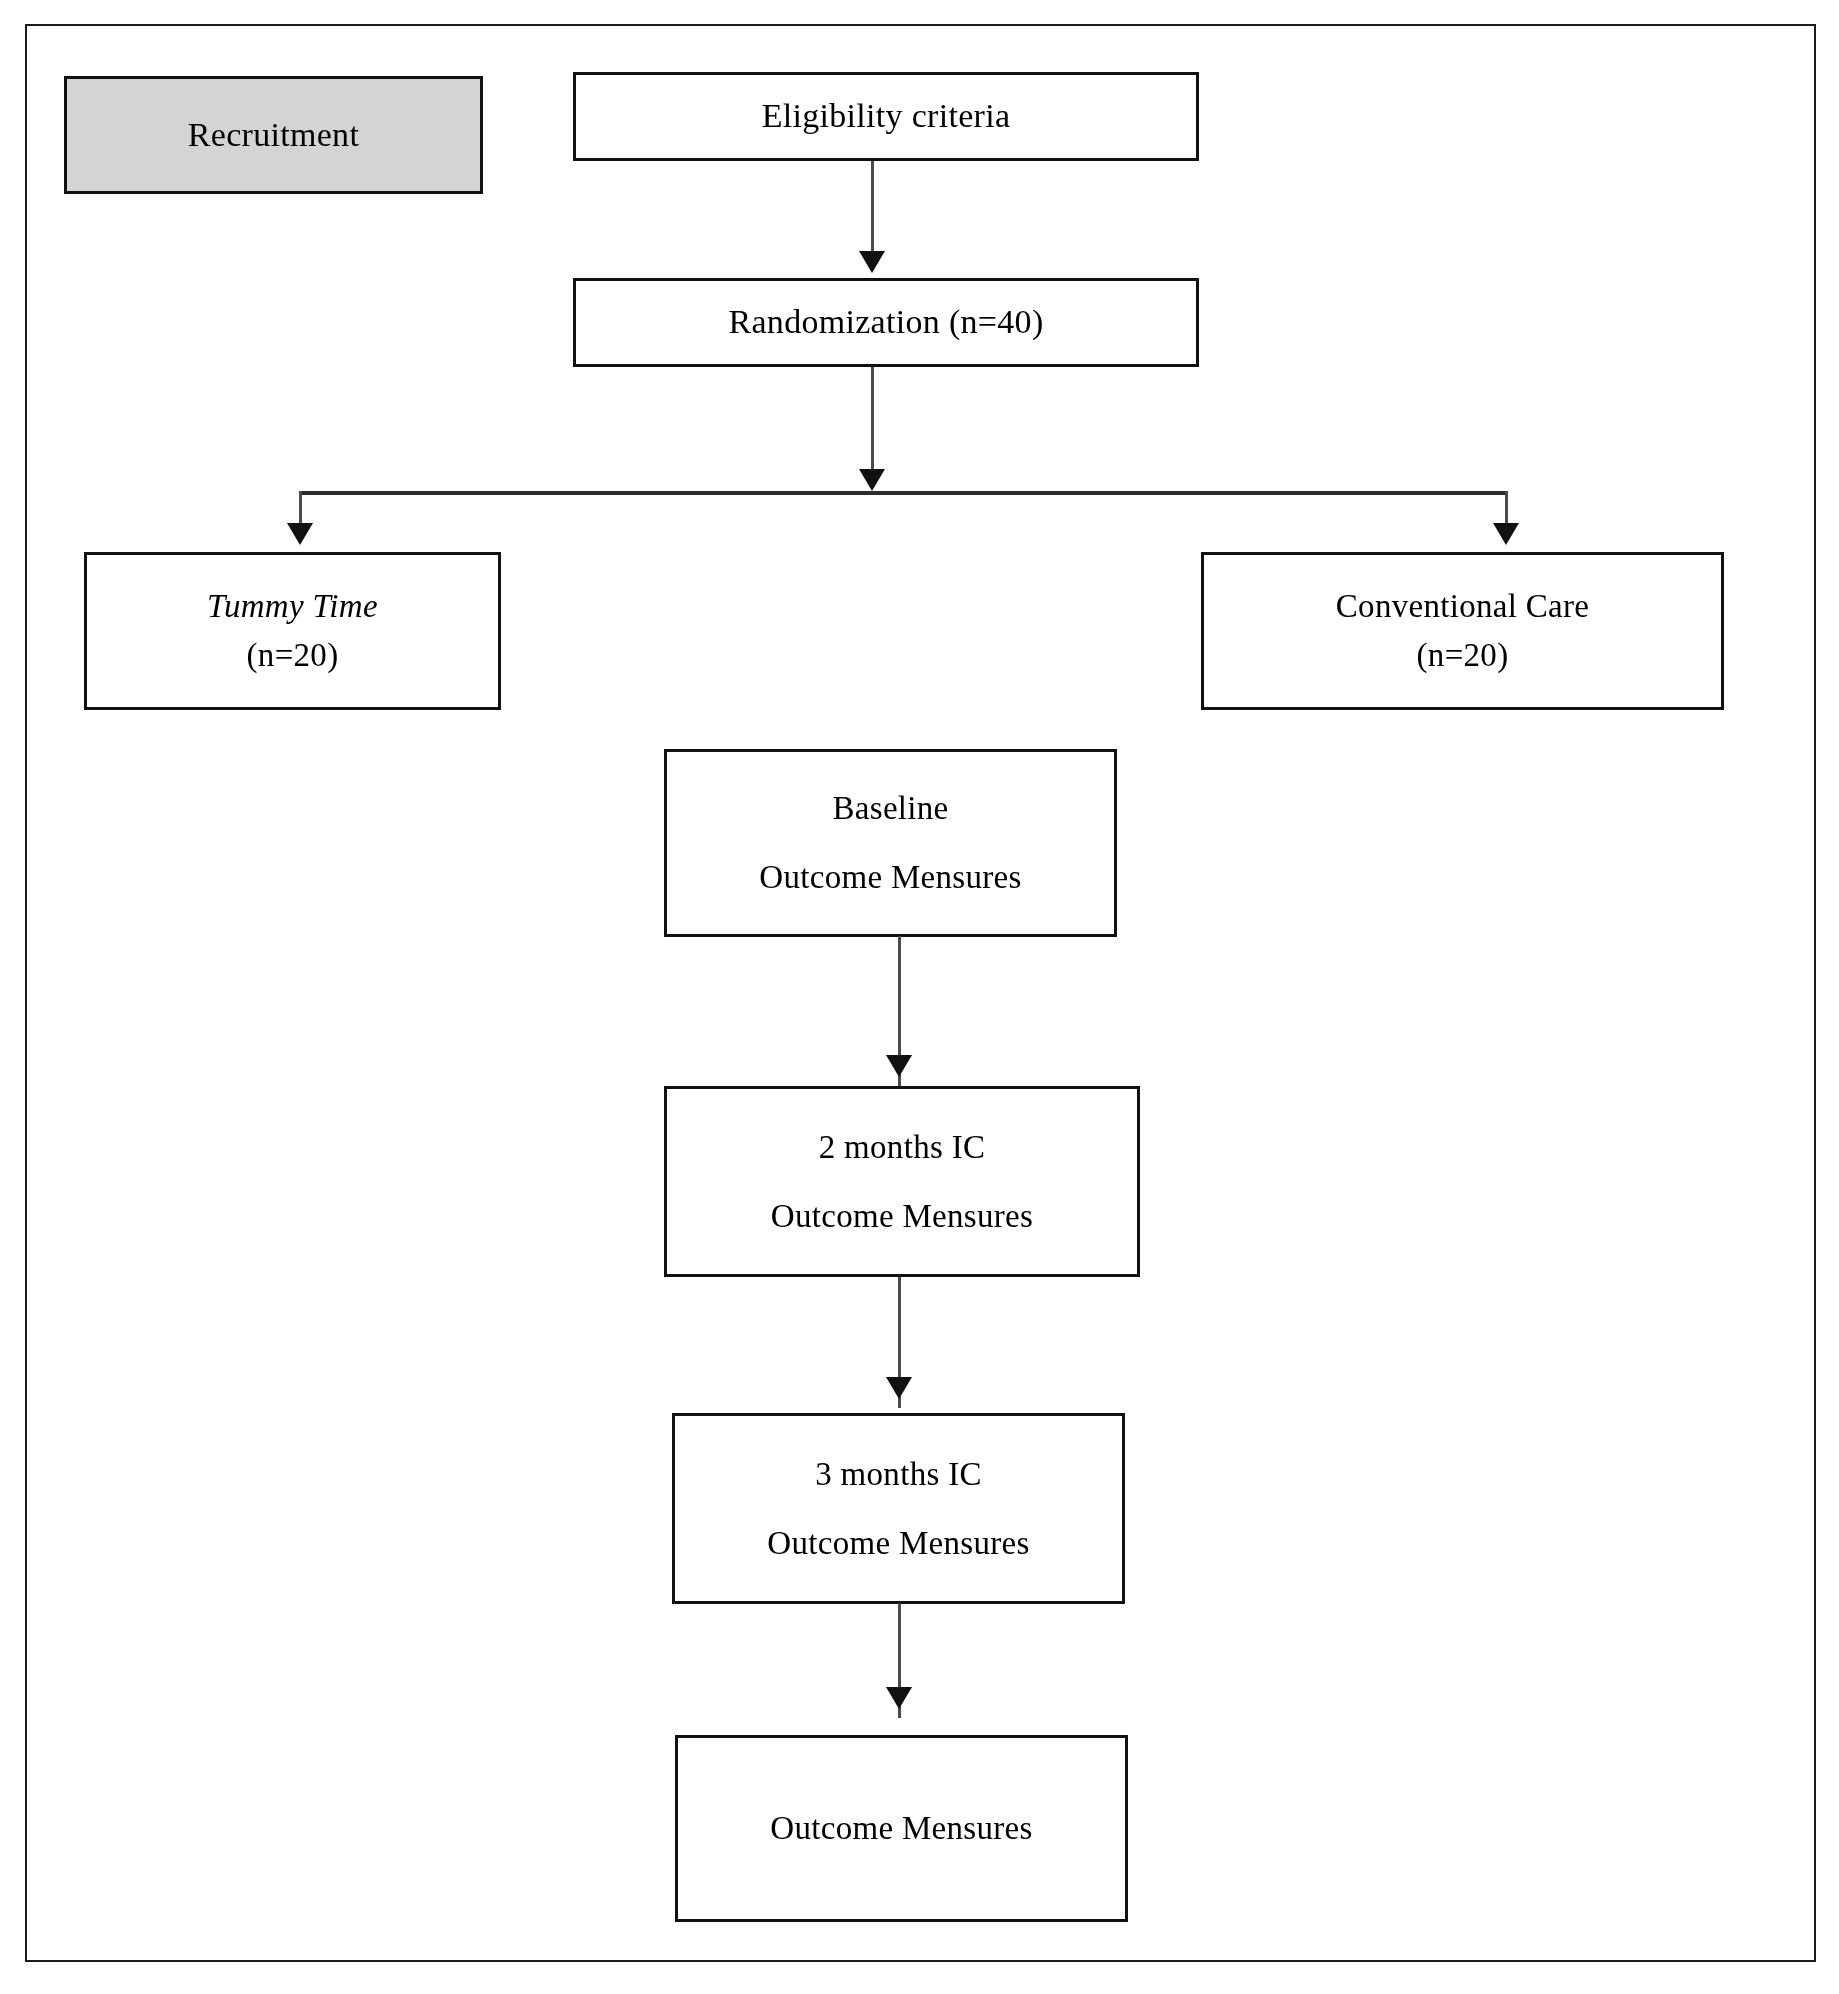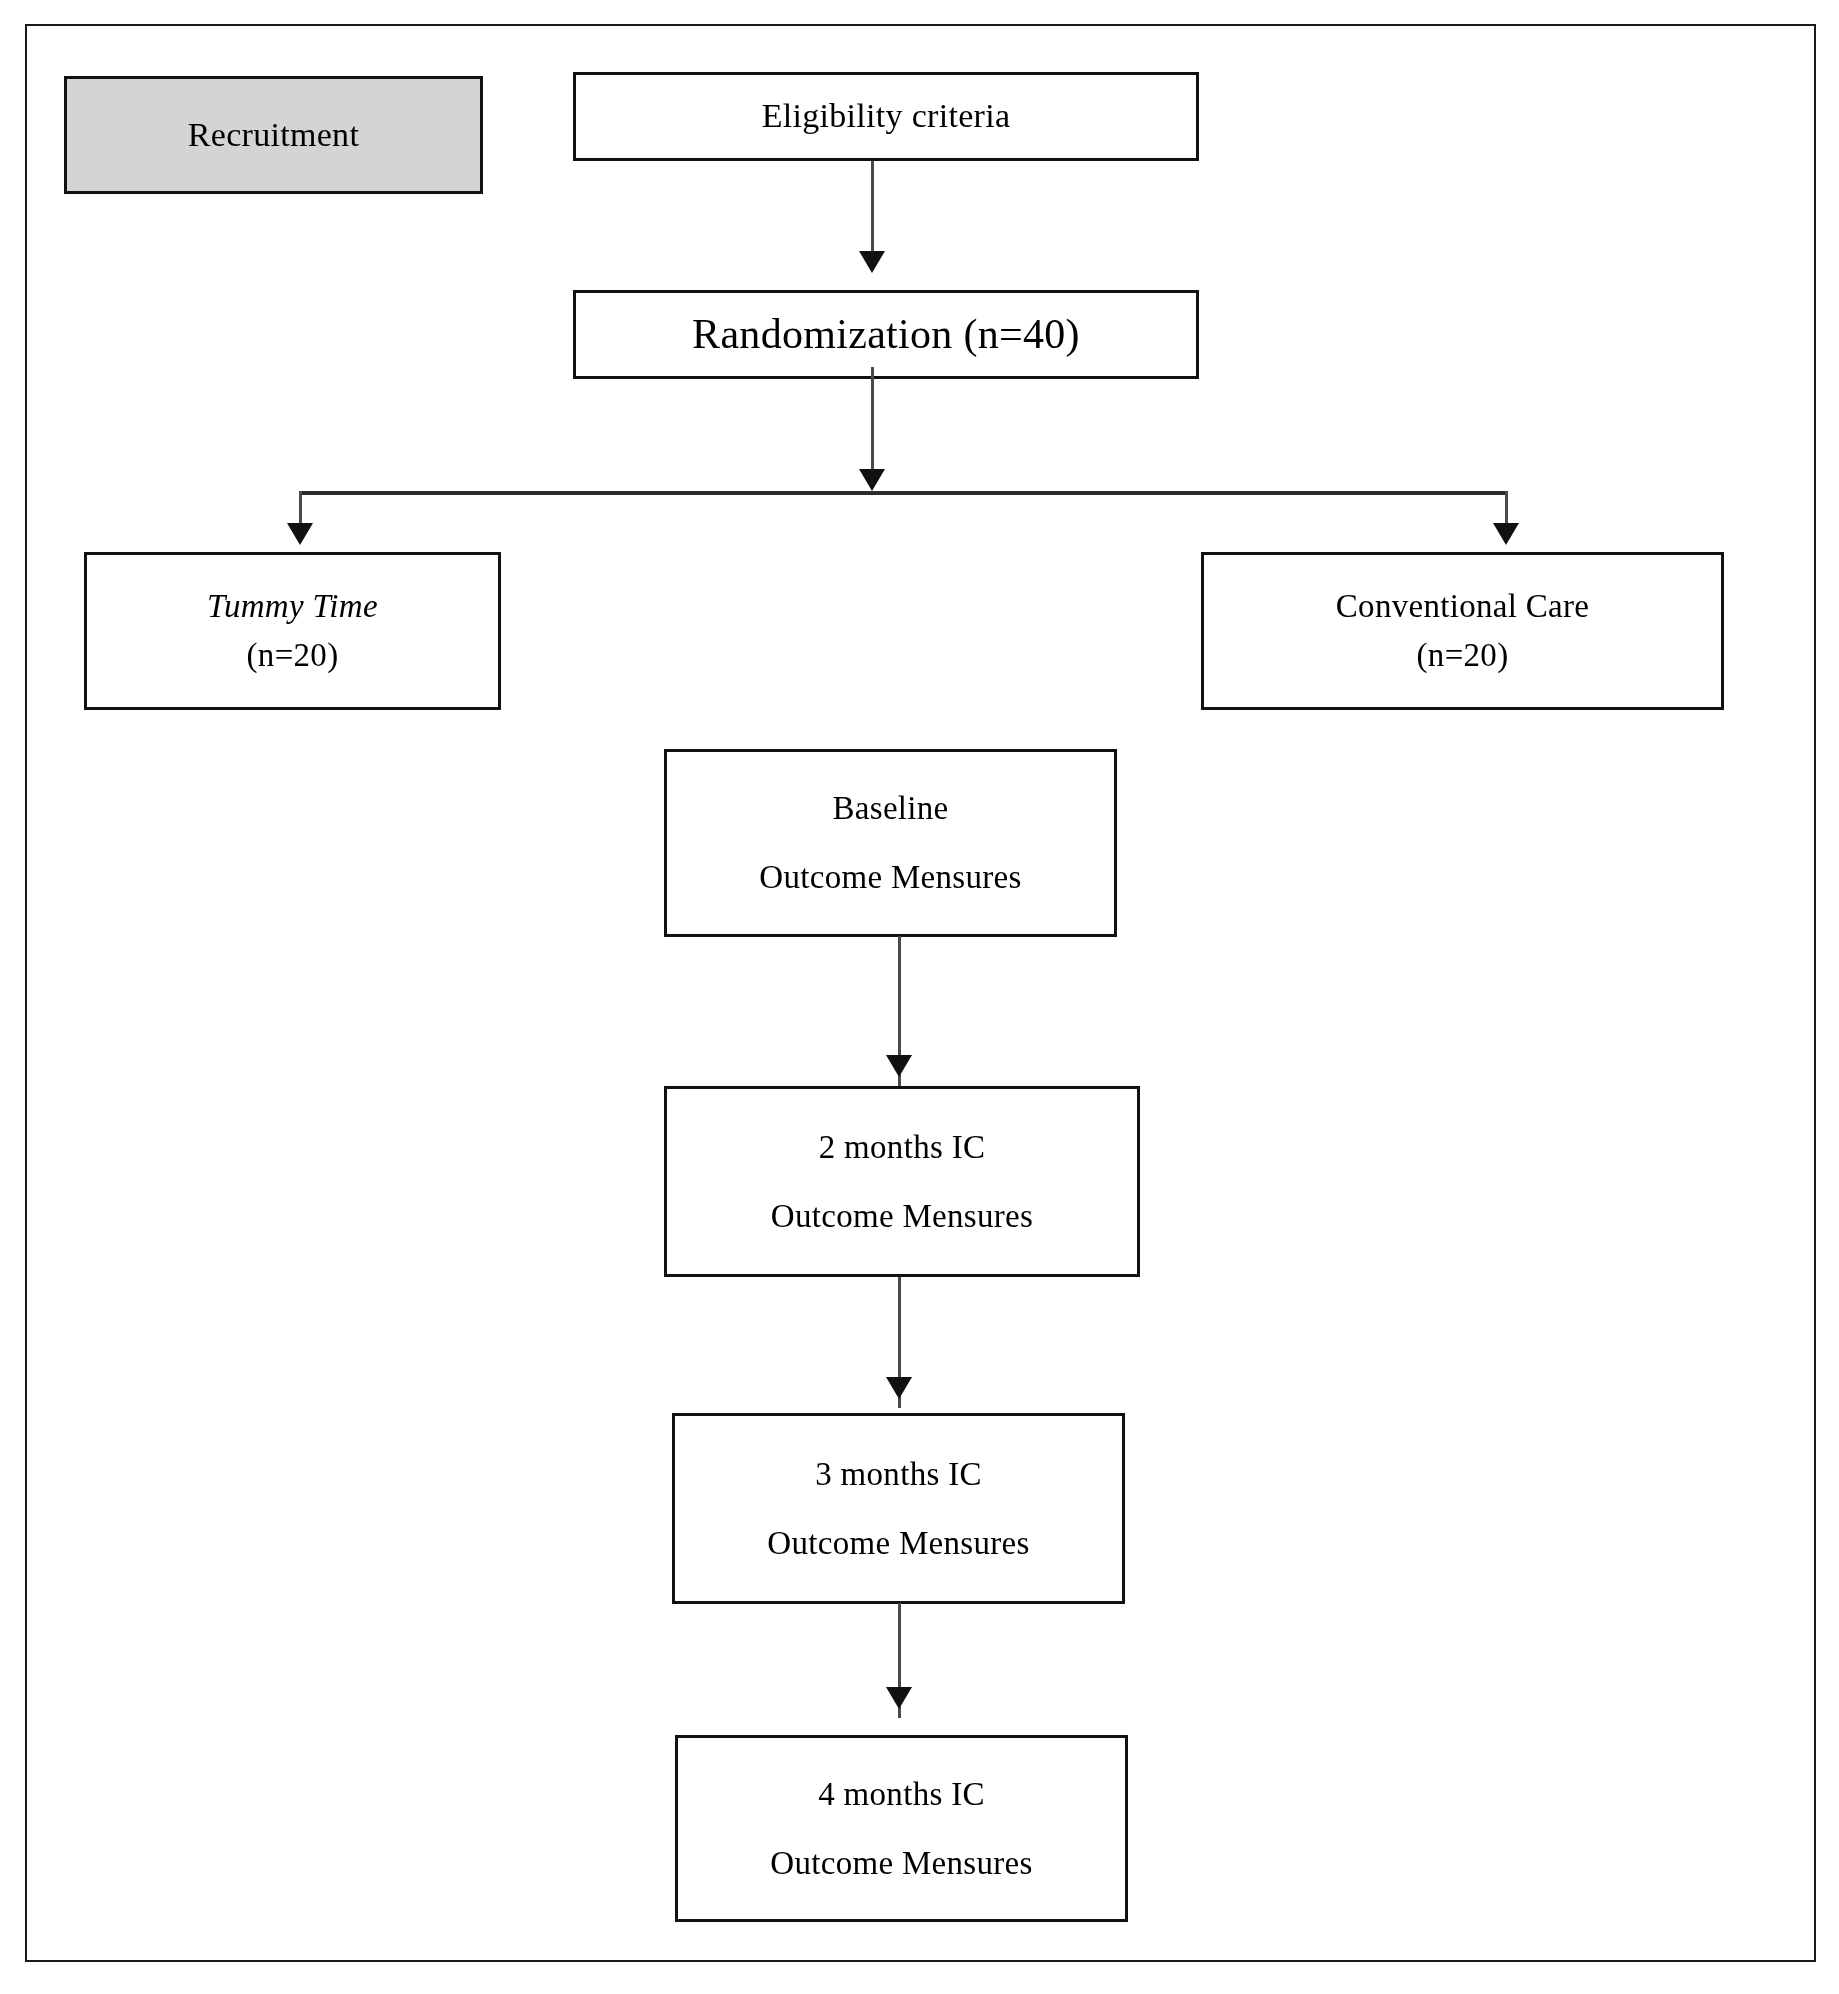--- a/index.html
+++ b/index.html
@@ -92,21 +92,21 @@
     <span class="line1">Recruitment</span>
   </div>
 
   <div class="node" style="left:573px; top:72px; width:626px; height:89px; font-size:34px;">
     <span class="line1">Eligibility criteria</span>
   </div>
 
   <div class="conn vline" style="left:871px; top:161px; width:3.3px; height:99px;"></div>
   <div class="arrowhead" style="left:859px; top:251px;"></div>
 
-  <div class="node" style="left:573px; top:290px; width:626px; height:89px; font-size:42px;">
+  <div class="node" style="left:573px; top:278px; width:626px; height:89px; font-size:34px;">
     <span class="line1">Randomization (n=40)</span>
   </div>
 
   <div class="conn vline" style="left:871px; top:367px; width:3.3px; height:113px;"></div>
   <div class="arrowhead" style="left:859px; top:469px;"></div>
 
   <div class="conn hline" style="left:299px; top:491px; width:1209px; height:4px;"></div>
 
   <div class="conn vline" style="left:299px; top:491px; width:3.3px; height:43px;"></div>
   <div class="arrowhead" style="left:287px; top:523px;"></div>
@@ -142,18 +142,17 @@
 
   <div class="node two-line-wide" style="left:672px; top:1413px; width:453px; height:191px; font-size:33px;">
     <span class="line1">3 months IC</span>
     <span class="line2">Outcome Mensures</span>
   </div>
 
   <div class="conn vline" style="left:898px; top:1603px; width:3.3px; height:115px;"></div>
   <div class="arrowhead" style="left:886px; top:1687px;"></div>
 
   <div class="node two-line-wide" style="left:675px; top:1735px; width:453px; height:187px; font-size:33px;">
-    <span class="line1">4 months IC</span>
     <span class="line2">Outcome Mensures</span>
   </div>
 
 </div>
 
 
 </body></html>

